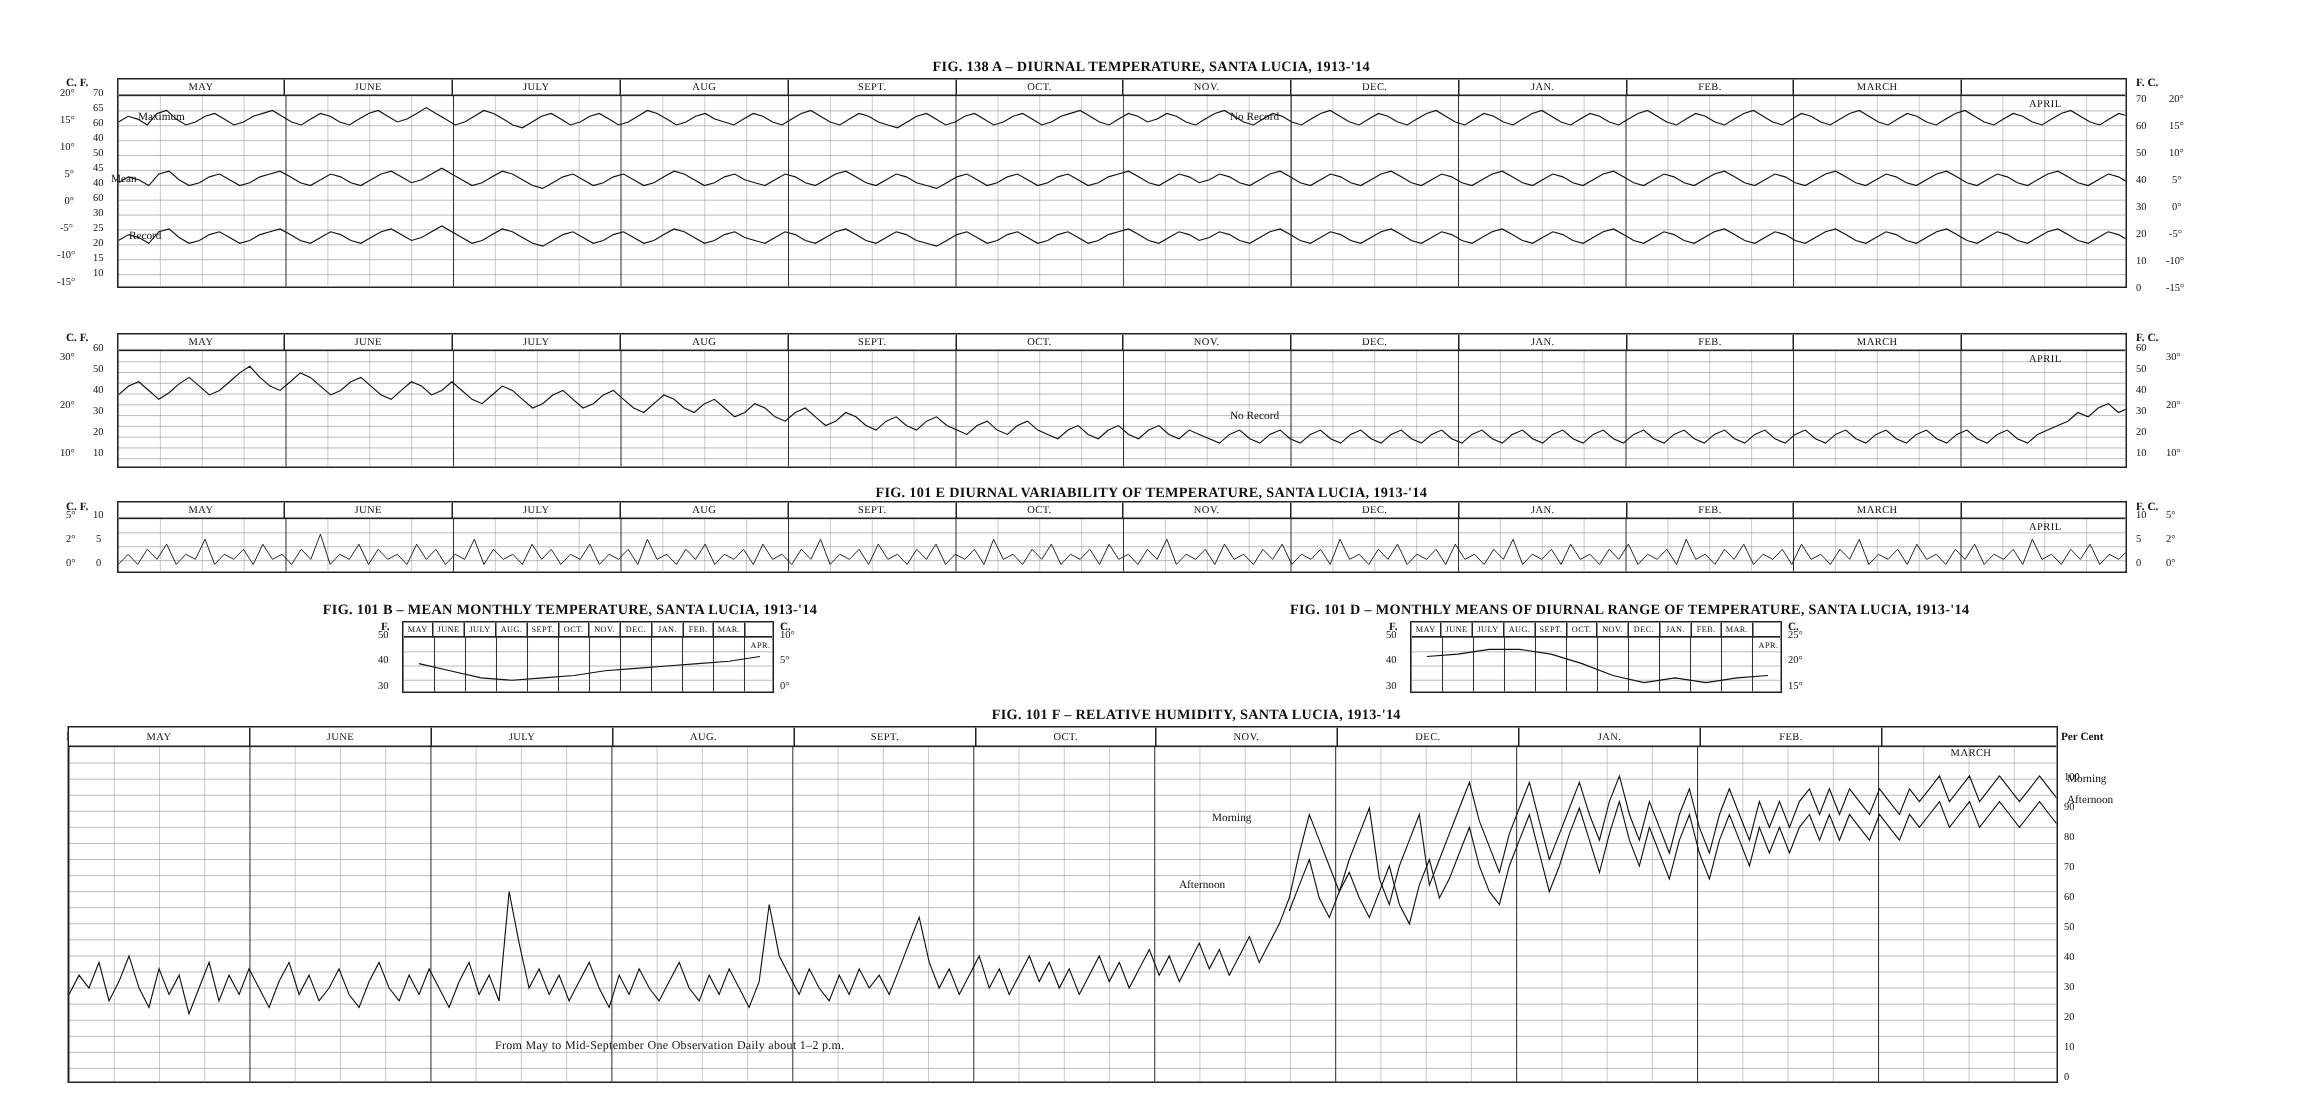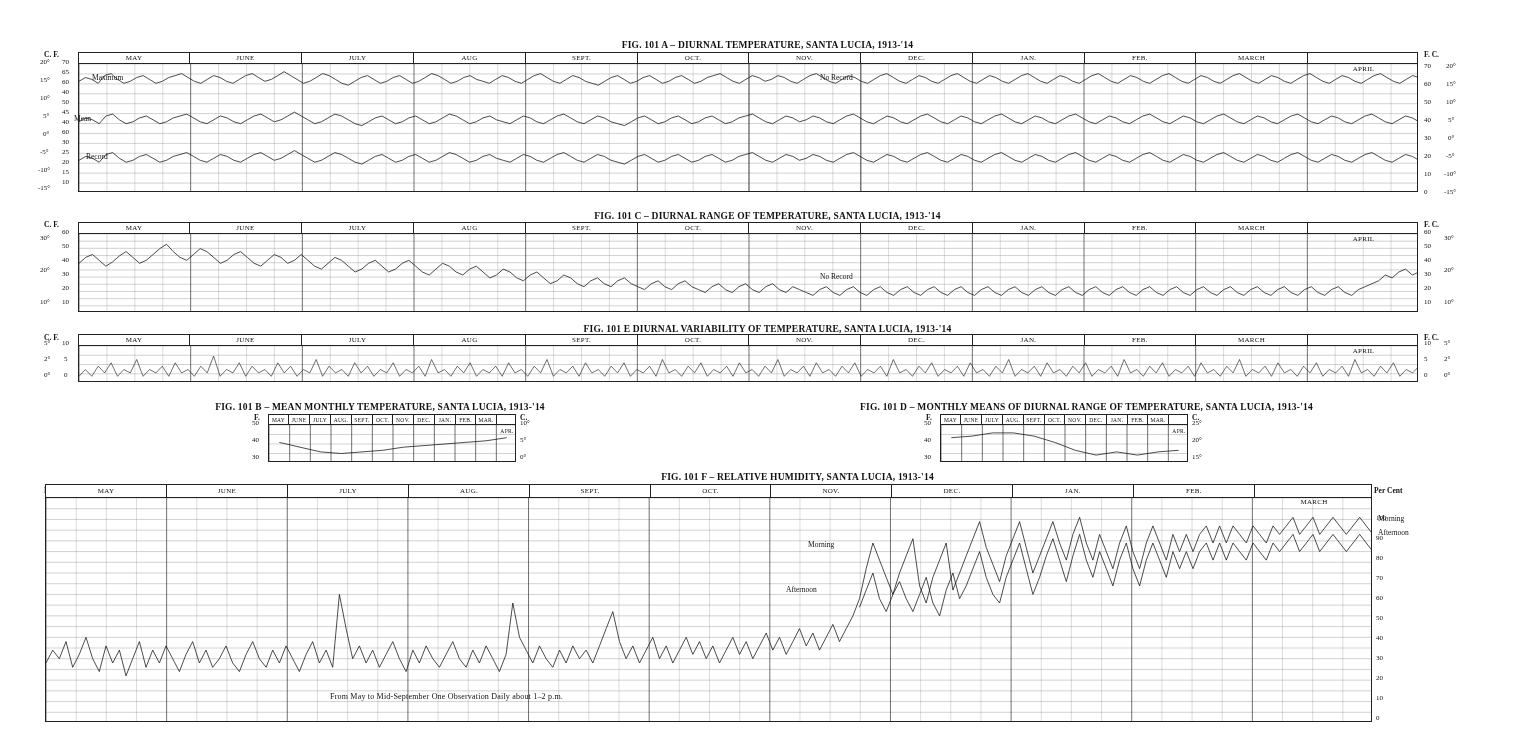--- a/index.html
+++ b/index.html
@@ -92,21 +92,21 @@
     font-size: 8px;
     letter-spacing: 0.2px;
   }
 </style>
 </head>
 <body>
 
 <div class="page">
 
   <div class="panel" style="left:0;top:36px;width:1535px;height:170px;">
-    <div class="chart-title" style="left:0;top:4px;width:1535px;">FIG. 101 A – DIURNAL TEMPERATURE, SANTA LUCIA, 1913-'14</div>
+    <div class="chart-title" style="left:0;top:4px;width:1535px;">FIG. 138 A – DIURNAL TEMPERATURE, SANTA LUCIA, 1913-'14</div>
     <div class="axis-head" style="left:44px;top:14px;">C. F.</div>
     <div class="axis-head" style="left:1424px;top:14px;">F. C.</div>
 
     <div class="axis-label" style="left:62px;top:22px;">70</div>
     <div class="axis-label" style="left:62px;top:32px;">65</div>
     <div class="axis-label" style="left:62px;top:42px;">60</div>
     <div class="axis-label" style="left:62px;top:52px;">40</div>
     <div class="axis-label" style="left:62px;top:62px;">50</div>
     <div class="axis-label" style="left:62px;top:72px;">45</div>
     <div class="axis-label" style="left:62px;top:82px;">40</div>
@@ -235,21 +235,20 @@
       </svg>
     </div>
 
     <div class="series-label" style="left:92px;top:37px;">Maximum</div>
     <div class="series-label" style="left:74px;top:78px;">Mean</div>
     <div class="series-label" style="left:86px;top:116px;">Record</div>
     <div class="note" style="left:820px;top:37px;">No Record</div>
   </div>
 
   <div class="panel" style="left:0;top:206px;width:1535px;height:110px;">
-    <div class="chart-title" style="left:0;top:5px;width:1535px;">FIG. 101 C – DIURNAL RANGE OF TEMPERATURE, SANTA LUCIA, 1913-'14</div>
     <div class="axis-head" style="left:44px;top:14px;">C. F.</div>
     <div class="axis-head" style="left:1424px;top:14px;">F. C.</div>
 
     <div class="axis-label" style="left:62px;top:22px;">60</div>
     <div class="axis-label" style="left:62px;top:36px;">50</div>
     <div class="axis-label" style="left:62px;top:50px;">40</div>
     <div class="axis-label" style="left:62px;top:64px;">30</div>
     <div class="axis-label" style="left:62px;top:78px;">20</div>
     <div class="axis-label" style="left:62px;top:92px;">10</div>
 

